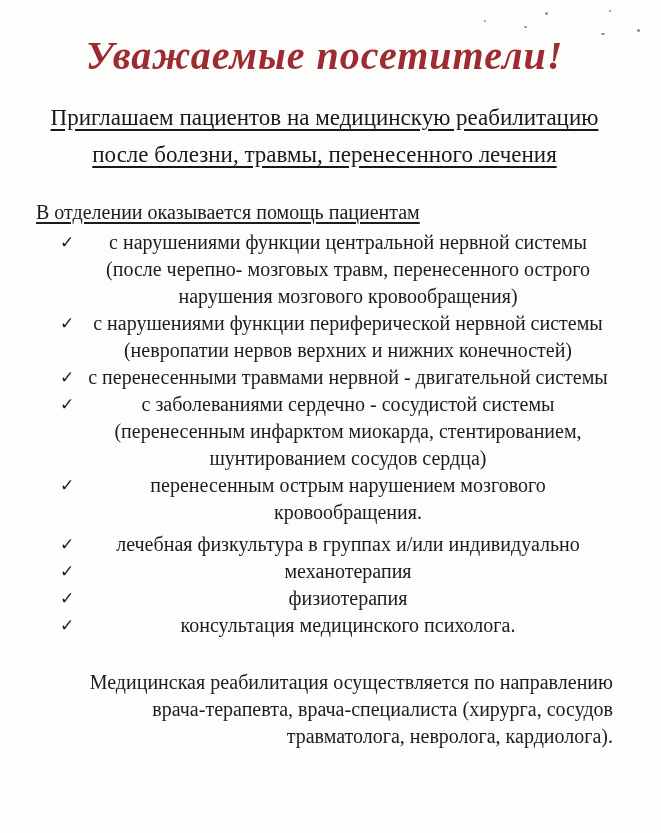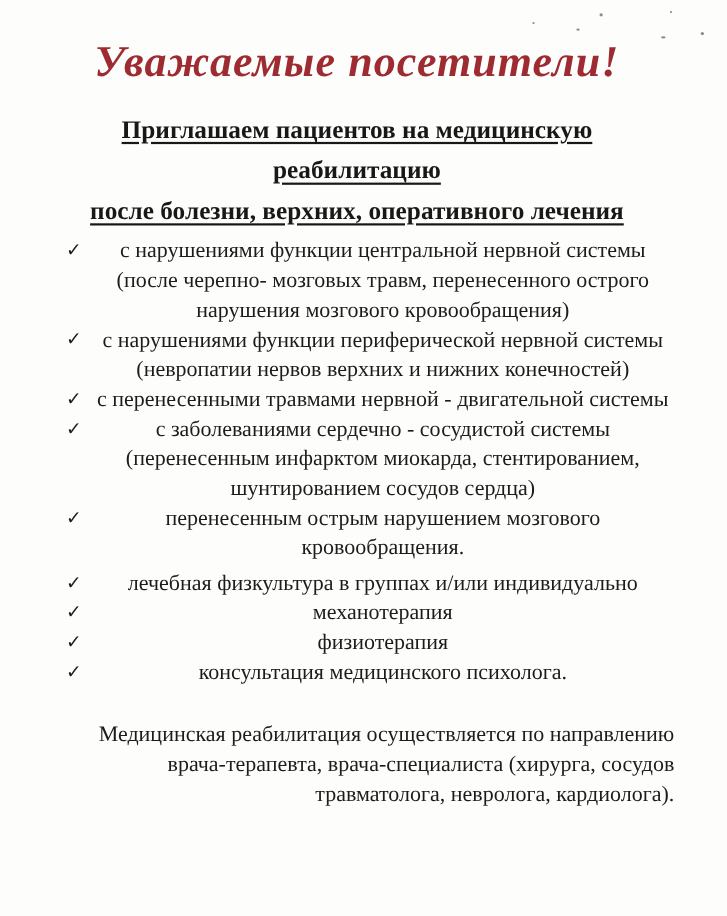--- a/index.html
+++ b/index.html
@@ -22,21 +22,21 @@
     text-align: center;
     font-style: italic;
     font-weight: bold;
     font-size: 40px;
     letter-spacing: 1px;
     color: #9e2b31;
   }
   .invitation {
     margin-top: 20px;
     text-align: center;
-    font-weight: bold;
+    font-weight: normal;
     font-size: 23px;
     line-height: 37px;
     color: #181818;
   }
   .inv-line {
     display: block;
     text-decoration: underline;
     text-underline-offset: 4px;
   }
   .section-heading {
@@ -96,23 +96,24 @@
   <div class="speck" style="left:609px; top:10px;  width:2px; height:2px;"></div>
   <div class="speck" style="left:524px; top:26px;  width:3px; height:2px;"></div>
   <div class="speck" style="left:601px; top:33px;  width:4px; height:2px;"></div>
   <div class="speck" style="left:637px; top:29px;  width:3px; height:3px;"></div>
   <div class="speck" style="left:484px; top:20px;  width:2px; height:2px;"></div>
 
   <h1 class="title">Уважаемые посетители!</h1>
 
   <div class="invitation">
     <span class="inv-line">Приглашаем пациентов на медицинскую реабилитацию</span>
-    <span class="inv-line">после болезни, верхних, оперативного лечения</span>
+    <span class="inv-line">после болезни, травмы, перенесенного лечения</span>
   </div>
 
+  <div class="section-heading">В отделении оказывается помощь пациентам</div>
 
   <ul class="check-list">
     <li class="check-item">
       <span class="check">✓</span>
       <span class="item-text">с нарушениями функции центральной нервной системы (после черепно- мозговых травм, перенесенного острого нарушения мозгового кровообращения)</span>
     </li>
     <li class="check-item">
       <span class="check">✓</span>
       <span class="item-text">с нарушениями функции периферической нервной системы (невропатии нервов верхних и нижних конечностей)</span>
     </li>

